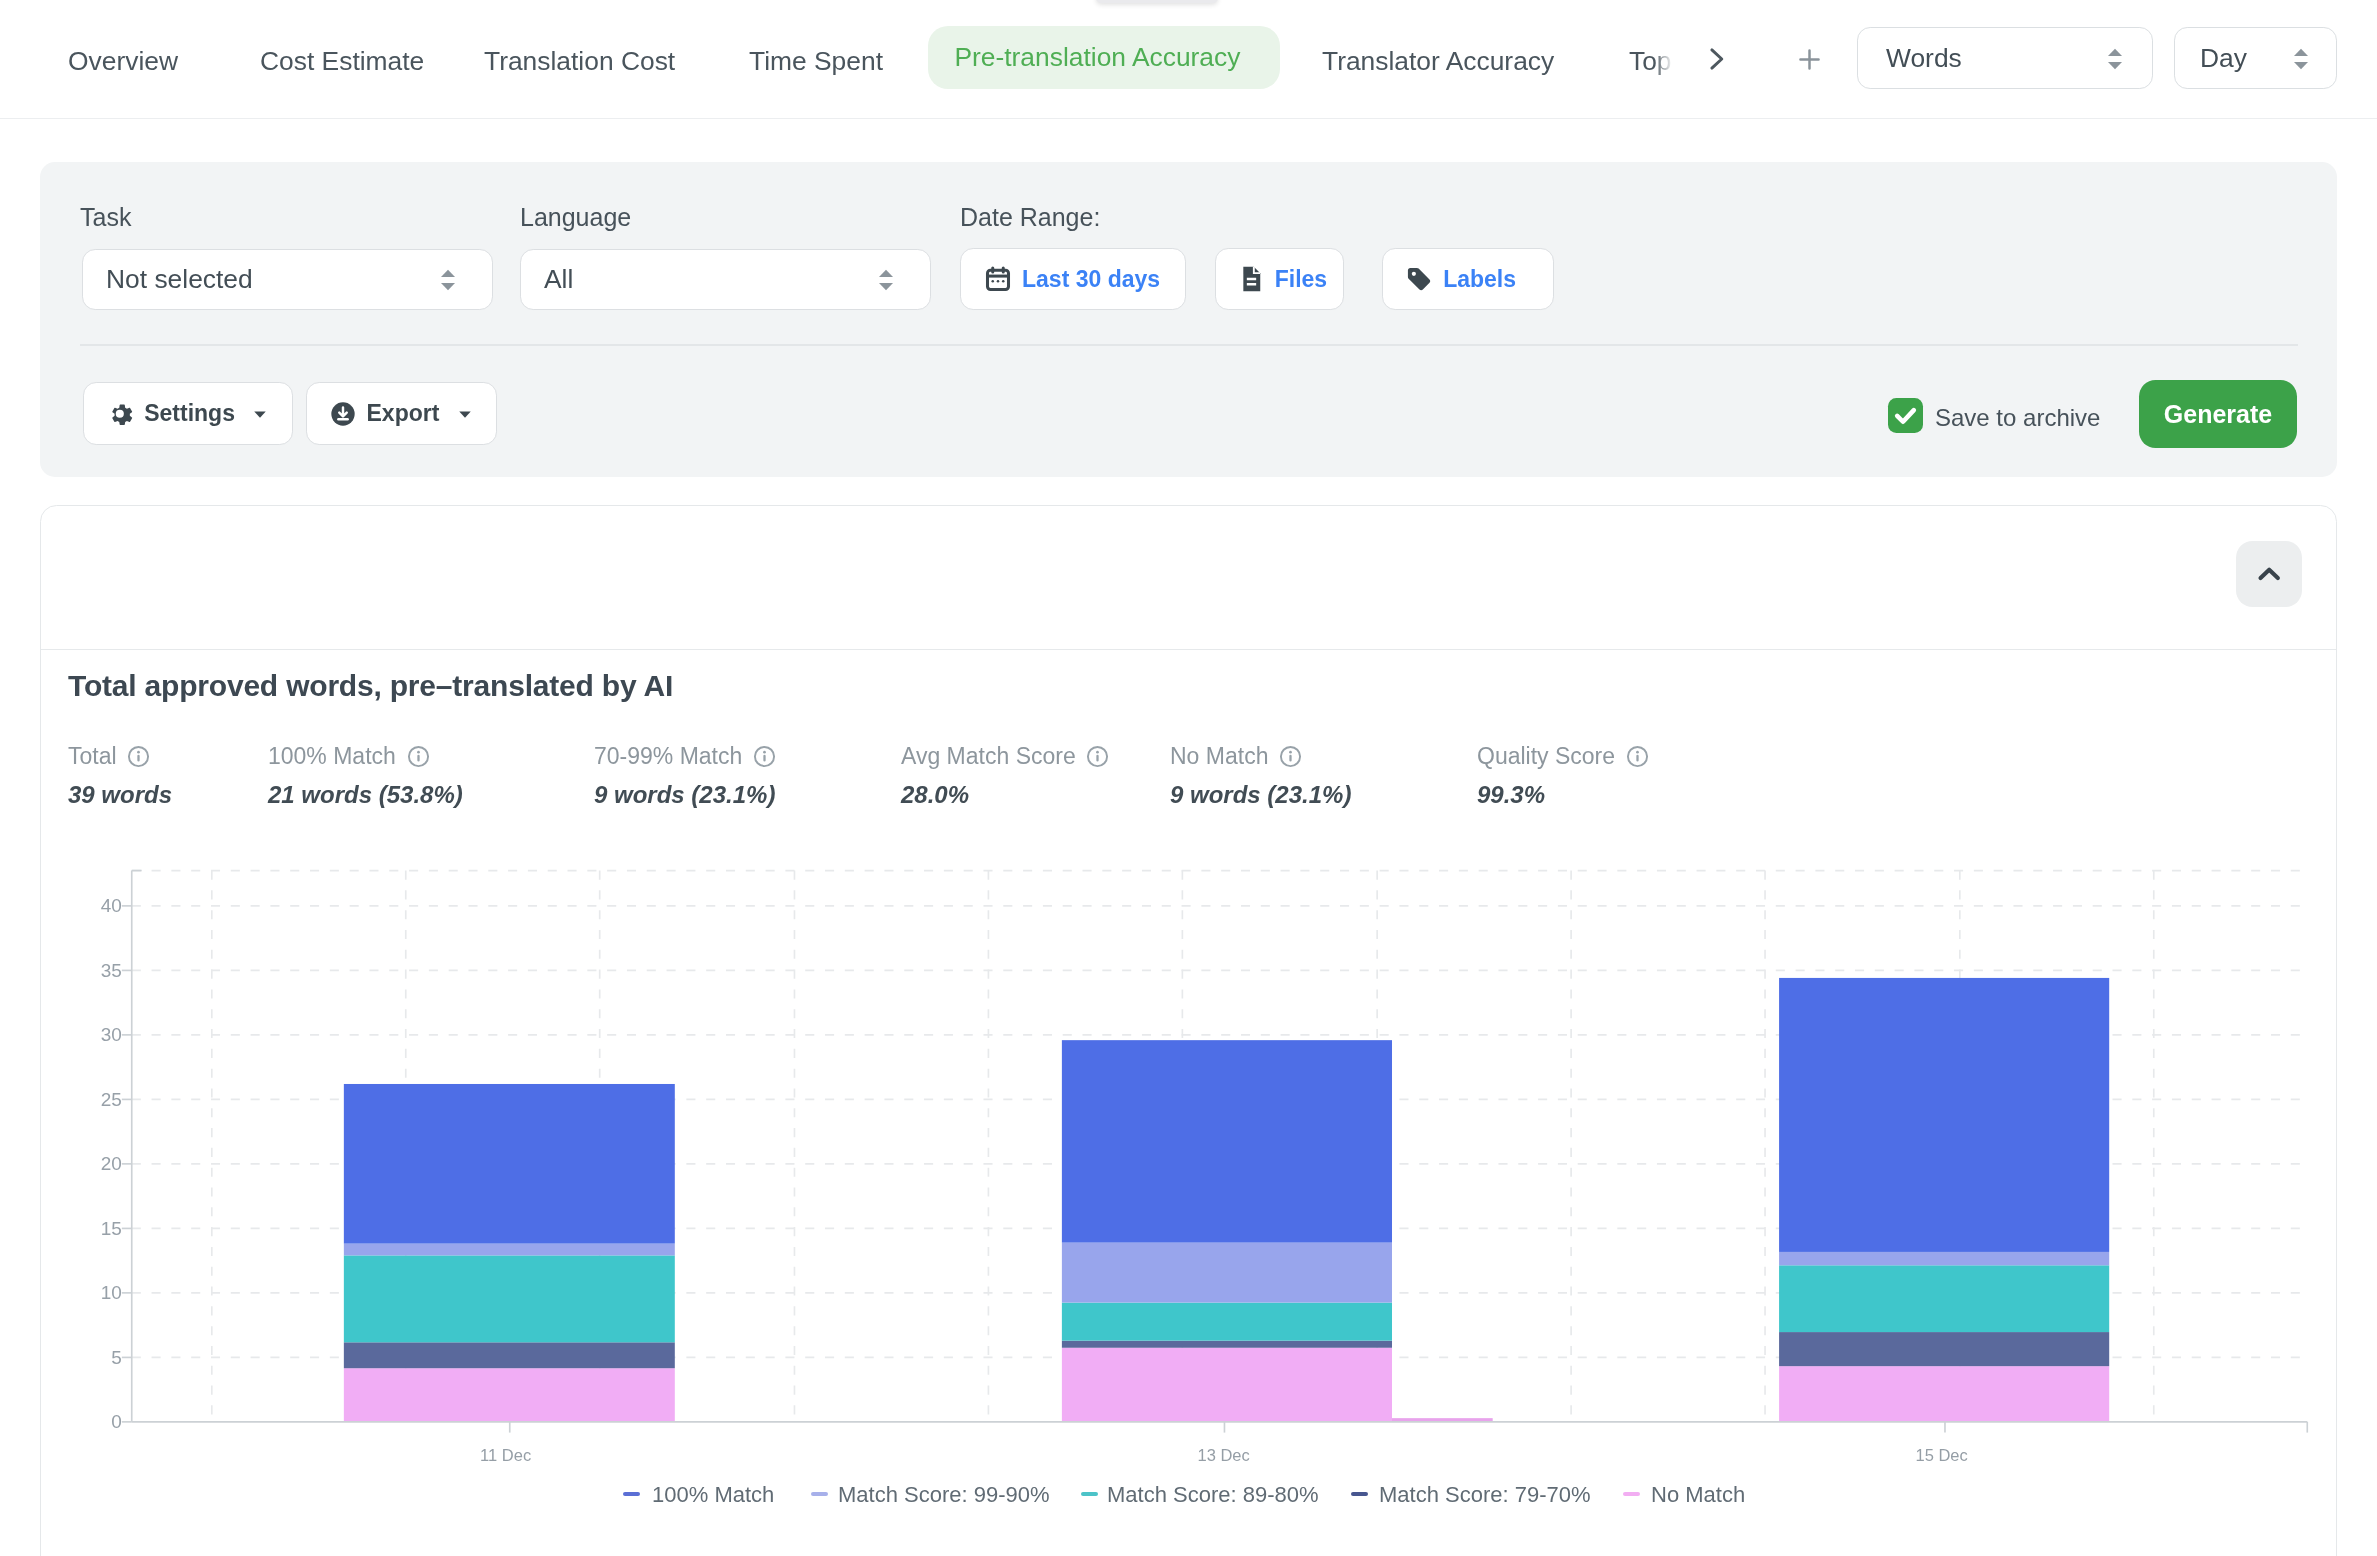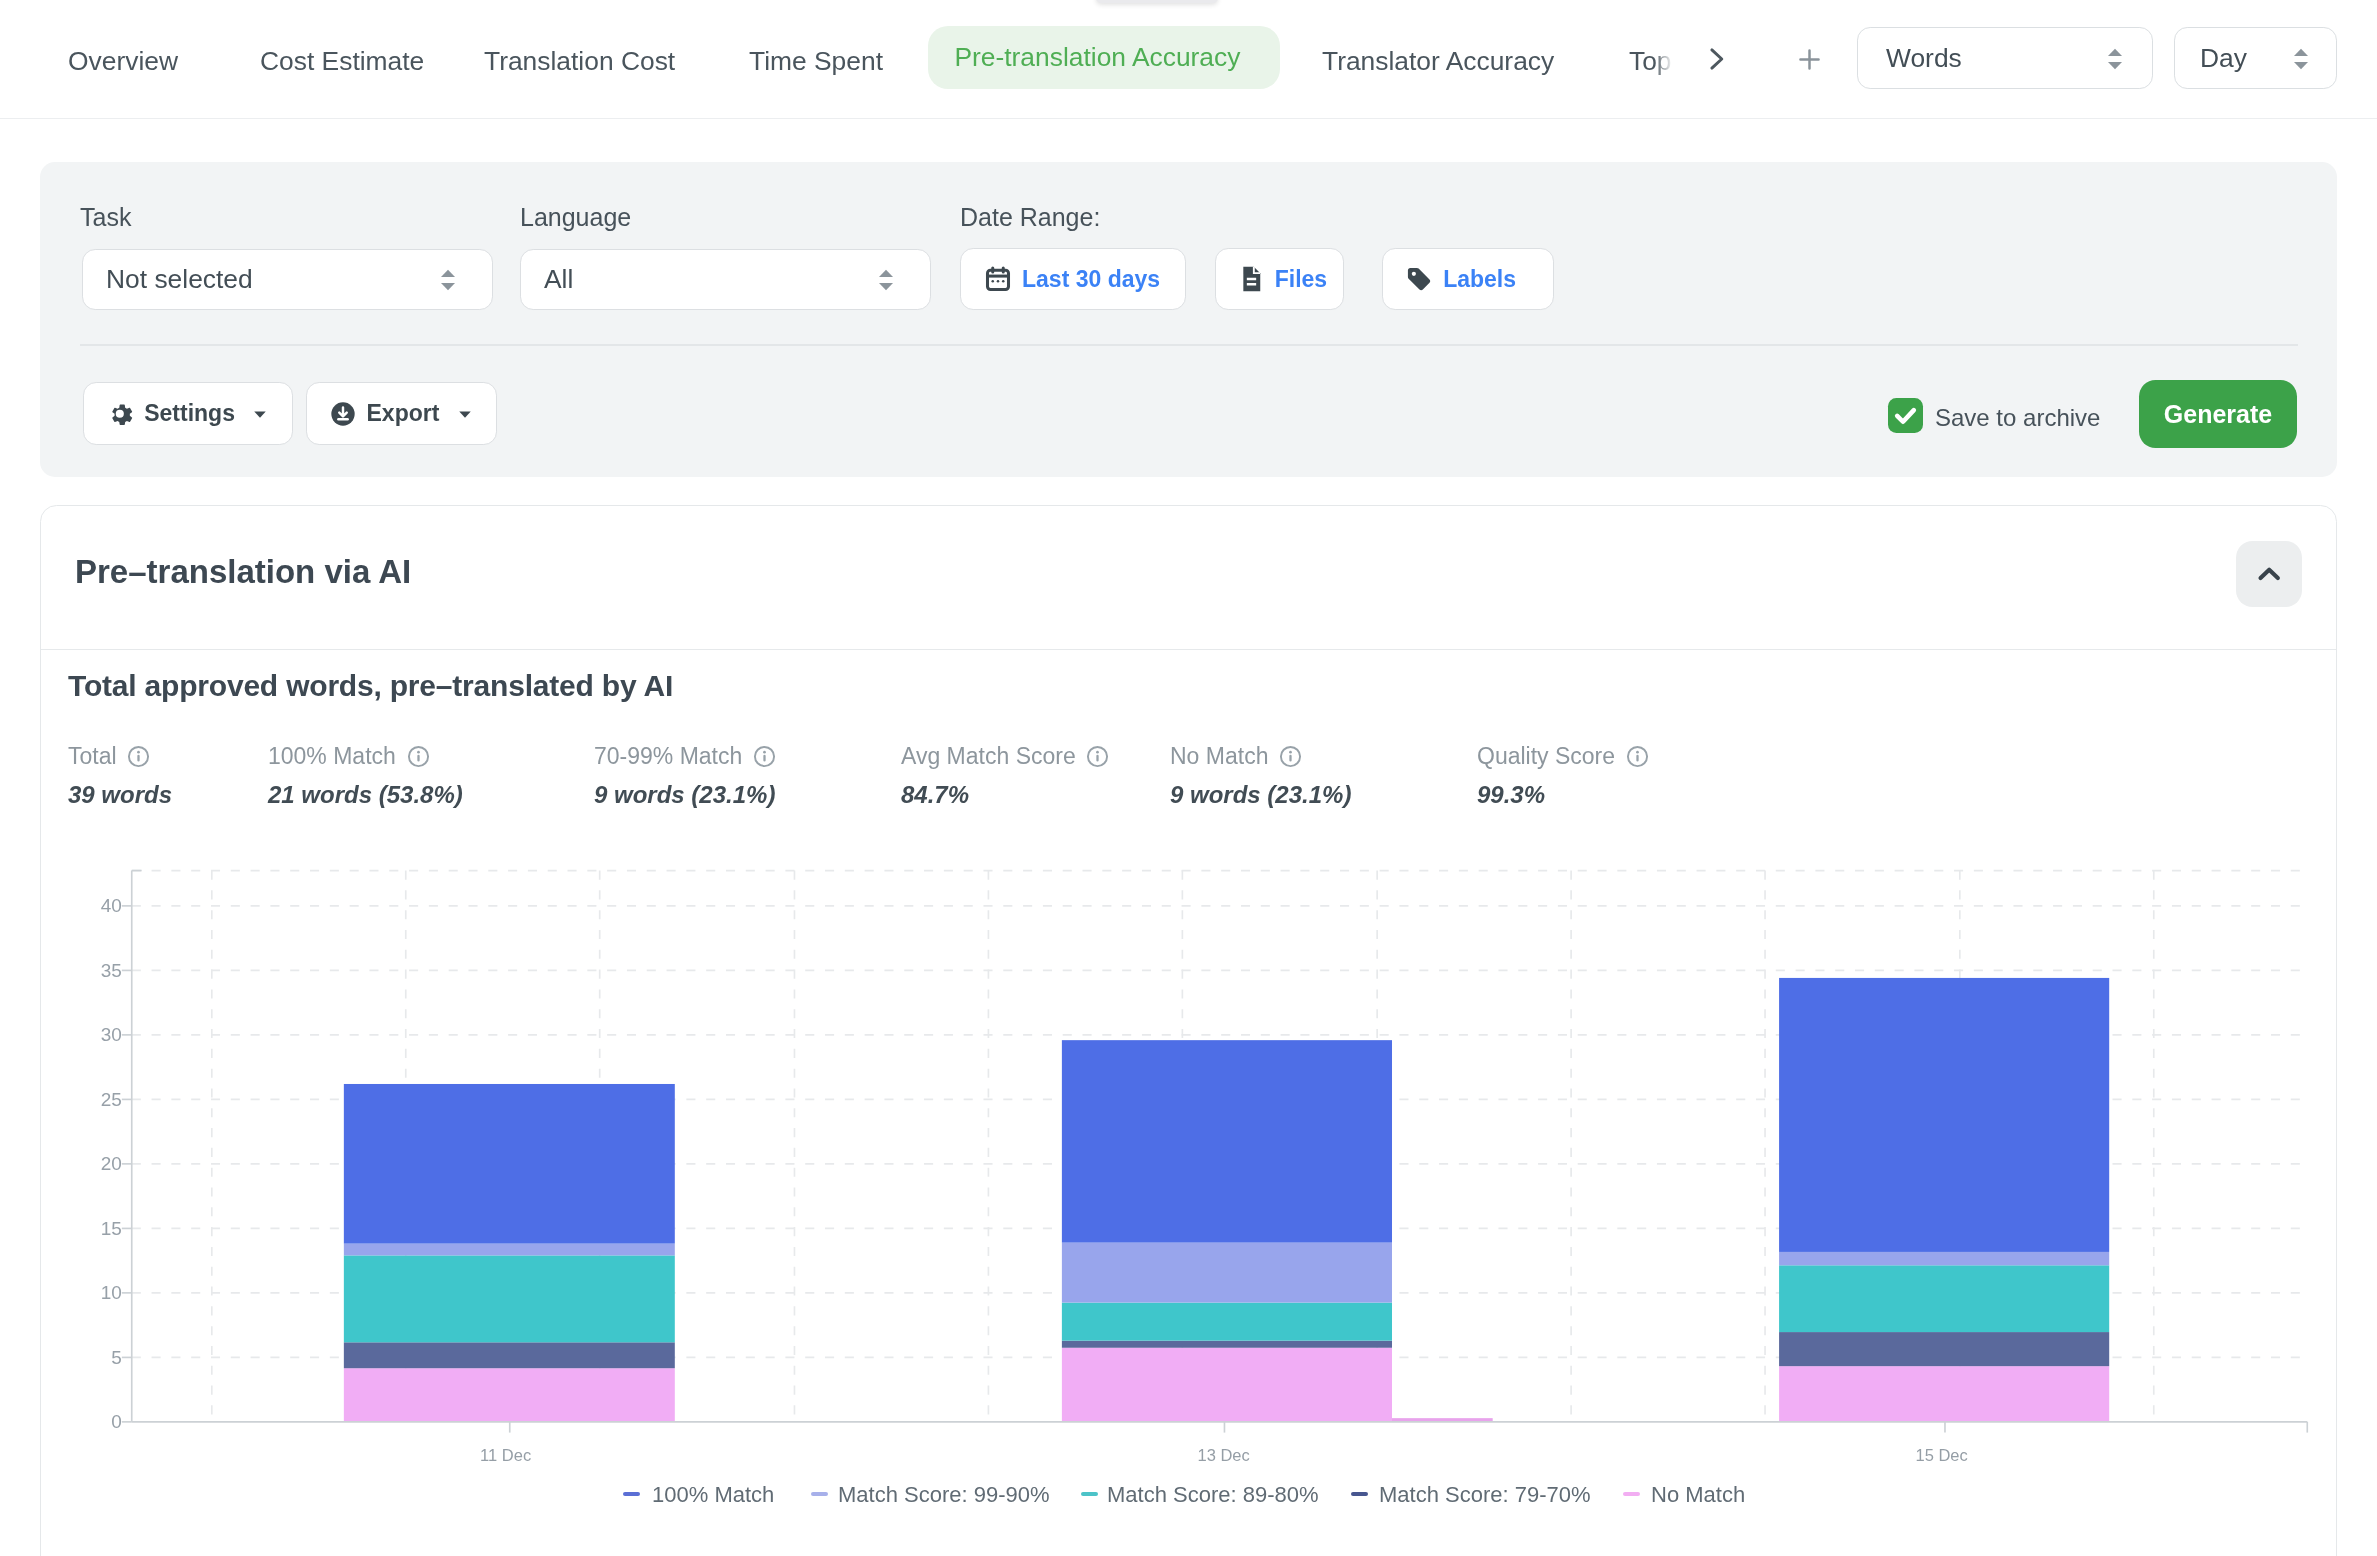--- a/index.html
+++ b/index.html
@@ -161,21 +161,20 @@
         <path d="M11 21.5 L18 28.5 L31 14.5" fill="none" stroke="#fff" stroke-width="5.5" stroke-linecap="round" stroke-linejoin="round"></path>
       </svg>
   </div>
   <div class="abs" style="left:1895px; top:238px; height:35px; display:flex; align-items:center; font-size:24px; color:#47525a;">Save to archive</div>
   <div class="abs" style="left:2099px; top:218px; width:158px; height:68px; background:#3ca249; border-radius:16.5px;
        display:flex; align-items:center; justify-content:center; font-size:25px; font-weight:bold; color:#fff;">Generate</div>
 </div>
 
 <div id="card">
   <div id="cardhead">
-    <div id="cardtitle">Pre–translation via AI</div>
     <div id="collapse">
       <svg width="26.4" height="16.5" viewBox="0 0 32 20">
           <path d="M5.5 14.5 L16 4.5 L26.5 14.5" fill="none" stroke="#39434b" stroke-width="5" stroke-linecap="round" stroke-linejoin="round"></path>
         </svg>
     </div>
   </div>
 
   <div id="secttitle">Total approved words, pre–translated by AI</div>
 
   <div class="statcol" style="left:27px;">
@@ -209,21 +208,21 @@
     <div class="statval">9 words (23.1%)</div>
   </div>
   <div class="statcol" style="left:860px;">
     <div class="statlab">Avg Match Score
       <svg width="23" height="23" viewBox="0 0 24 24">
           <circle cx="12" cy="12" r="10" fill="none" stroke="#98a2a9" stroke-width="2"></circle>
           <circle cx="12" cy="7.5" r="1.4" fill="#98a2a9"></circle>
           <rect x="10.8" y="10.3" width="2.4" height="7" rx="1.2" fill="#98a2a9"></rect>
         </svg>
     </div>
-    <div class="statval">84.7%</div>
+    <div class="statval">28.0%</div>
   </div>
   <div class="statcol" style="left:1129px;">
     <div class="statlab">No Match
       <svg width="23" height="23" viewBox="0 0 24 24">
           <circle cx="12" cy="12" r="10" fill="none" stroke="#98a2a9" stroke-width="2"></circle>
           <circle cx="12" cy="7.5" r="1.4" fill="#98a2a9"></circle>
           <rect x="10.8" y="10.3" width="2.4" height="7" rx="1.2" fill="#98a2a9"></rect>
         </svg>
     </div>
     <div class="statval">9 words (23.1%)</div>

